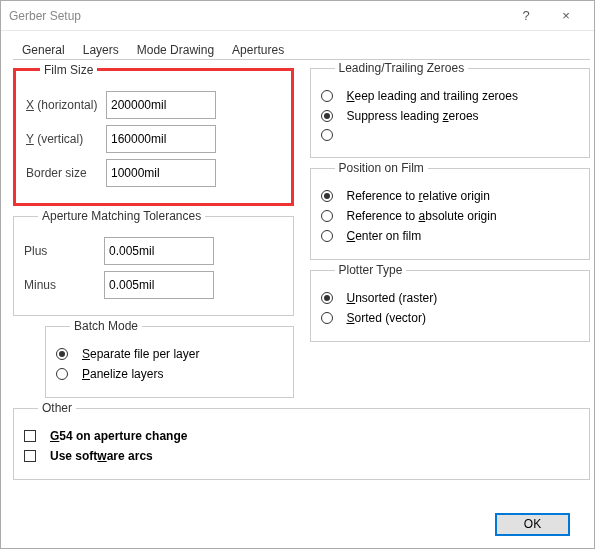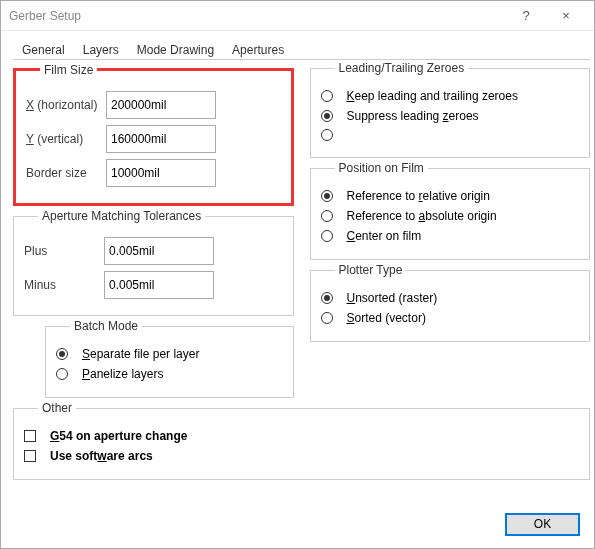--- a/index.html
+++ b/index.html
@@ -19,21 +19,21 @@
 .row { display: flex; align-items: center; margin: 6px 0; }
 .row .label { width: 80px; color: #404040; }
 .row input.text { width: 110px; height: 28px; border: 1px solid #aaa; padding: 1px 4px; background: #fff; }
 .radio-row, .check-row { display: flex; align-items: center; margin: 6px 0; gap: 14px; }
 .fake-radio { width: 12px; height: 12px; border: 1px solid #333; border-radius: 50%; display: inline-flex; align-items: center; justify-content: center; background: #fff; }
 .fake-radio.checked::after { content: ""; width: 6px; height: 6px; background: #333; border-radius: 50%; }
 .fake-check { width: 12px; height: 12px; border: 1px solid #333; display: inline-flex; align-items: center; justify-content: center; background: #fff; font-size: 10px; line-height: 10px; }
 .fake-check.checked::after { content: "✓"; color: #333; }
 .u { text-decoration: underline; }
 .highlight { border: 3px solid #e33; }
-.bottom-row { position: absolute; bottom: 12px; right: 14px; display: flex; gap: 10px; }
+.bottom-row { position: absolute; bottom: 12px; right: 24px; display: flex; gap: 10px; }
 .btn-std { width: 75px; height: 23px; border: 1px solid #adadad; background: #e1e1e1; text-align: center; line-height: 21px; cursor: default; }
 .btn-std.primary { border: 1px solid #0078d7; background: #e1e1e1; box-shadow: inset 0 0 0 1px #0078d7; }
 .two-col-group { display: flex; gap: 20px; font-weight: bold; }
 .two-col-group > div { flex: 1; }
 </style>
 </head>
 <body>
 
 <div class="window">
   <div class="titlebar">

